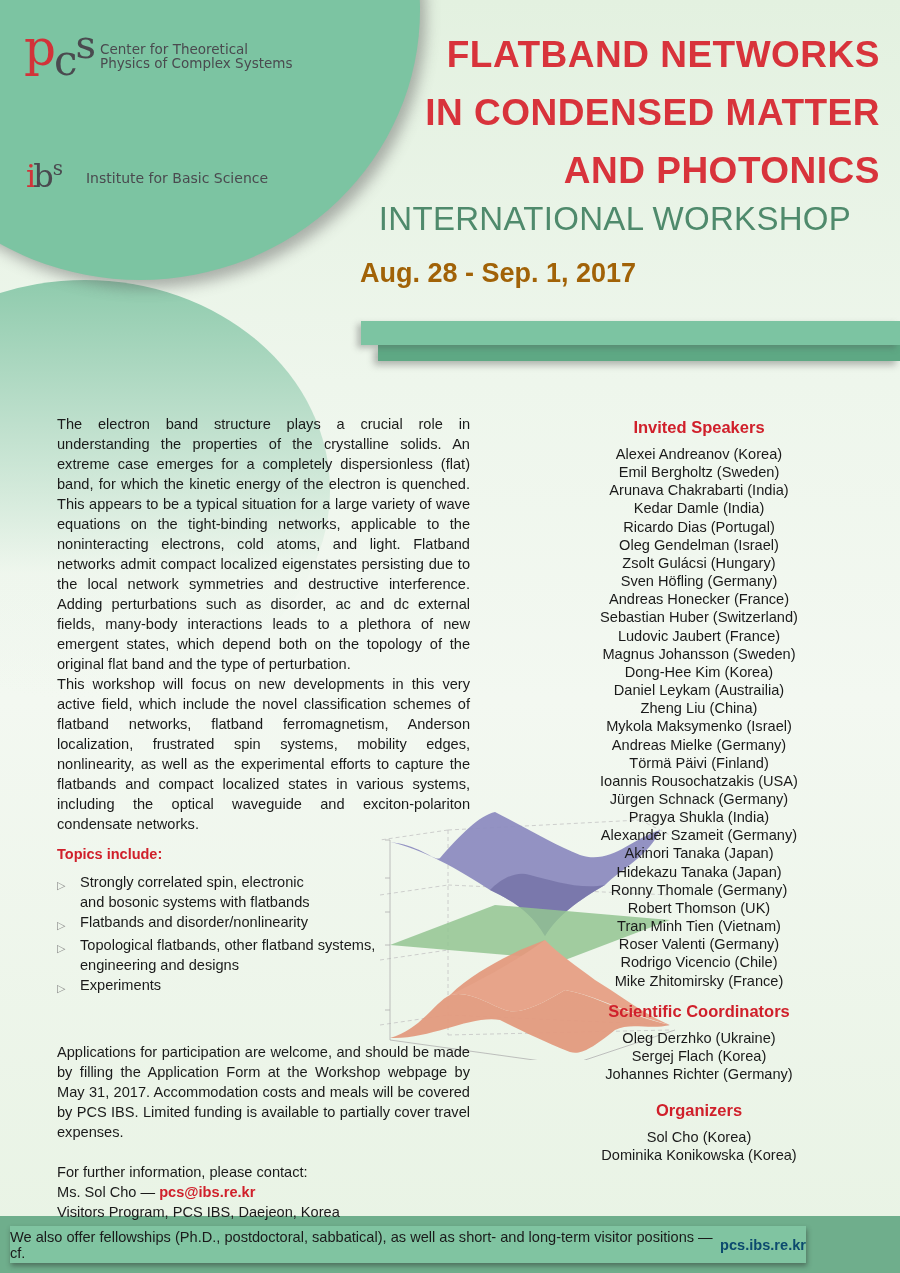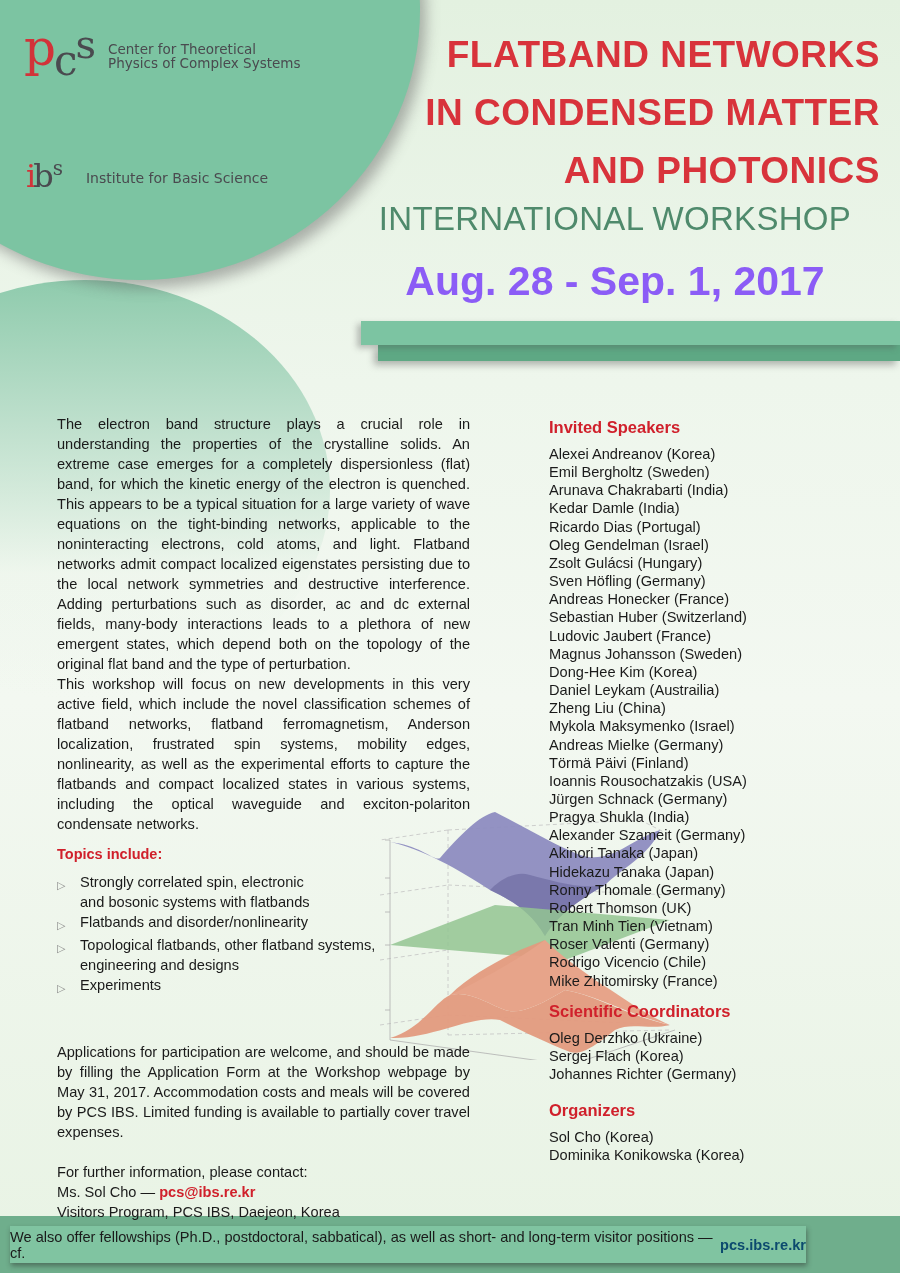--- a/index.html
+++ b/index.html
@@ -18,46 +18,46 @@
   }
   .circle-bottom {
     position: absolute; left: -160px; top: 280px;
     width: 490px; height: 420px; border-radius: 50%;
     background: linear-gradient(180deg, #8fcbad 0%, #bfe0cd 35%, rgba(230,243,230,0.2) 70%, rgba(240,246,238,0) 100%);
   }
   .logo-pcs { position: absolute; left: 24px; top: 28px; display: flex; align-items: flex-end; }
   .logo-pcs .p { font-family: "DejaVu Serif", serif; font-size: 50px; color: #d23339; line-height: 0.8; }
   .logo-pcs .c { font-family: "DejaVu Serif", serif; font-size: 42px; color: #4a4a4f; line-height: 0.8; margin-left: -2px; position: relative; top: 10px; }
   .logo-pcs .s { font-family: "DejaVu Serif", serif; font-size: 40px; color: #4a4a4f; line-height: 0.8; margin-left: -2px; position: relative; top: -8px; }
-  .logo-pcs .txt { font-family: "DejaVu Sans", sans-serif; font-size: 13.5px; color: #4a4a4f; line-height: 14px; margin-left: 12px; margin-bottom: -2px; }
+  .logo-pcs .txt { font-family: "DejaVu Sans", sans-serif; font-size: 13.5px; color: #4a4a4f; line-height: 14px; margin-left: 4px; margin-bottom: -2px; }
   .logo-ibs { position: absolute; left: 26px; top: 160px; display: flex; align-items: flex-end; }
   .logo-ibs .i { font-family: "DejaVu Serif", serif; font-size: 32px; color: #d23339; line-height: 1; }
   .logo-ibs .b { font-family: "DejaVu Serif", serif; font-size: 32px; color: #4a4a4f; line-height: 1; margin-left: -3px; }
   .logo-ibs .s { font-family: "DejaVu Serif", serif; font-size: 20px; color: #4a4a4f; line-height: 1; position: relative; top: -14px; margin-left: -1px; }
   .logo-ibs .txt { font-family: "DejaVu Sans", sans-serif; font-size: 14px; color: #4a4a4f; margin-left: 23px; margin-bottom: 6px; }
 
   .title { position: absolute; left: 360px; top: 26px; width: 520px; text-align: right; }
   .title .line { font-family: "Liberation Sans", sans-serif; font-weight: bold; font-size: 37px; color: #d8333b; line-height: 58px; letter-spacing: 0.5px; }
   .subtitle { position: absolute; left: 360px; top: 200px; width: 510px; text-align: center; font-size: 33px; color: #4f8a6c; letter-spacing: 0.3px; }
-  .dates { position: absolute; left: 360px; top: 258px; width: 510px; text-align: center; font-size: 41px; font-weight: bold; color: #8b5cf6; }
+  .dates { position: absolute; left: 360px; top: 258px; width: 510px; text-align: left; font-size: 27px; font-weight: bold; color: #a16207; }
 
   .bar-top { position: absolute; left: 361px; top: 321px; width: 539px; height: 24px; background: #7cc4a2; box-shadow: -4px 3px 6px rgba(80,80,80,0.35); z-index: 2; }
   .bar-shadow { position: absolute; left: 378px; top: 345px; width: 522px; height: 16px; background: #5ea884; box-shadow: -4px 4px 7px rgba(80,80,80,0.4); z-index: 1; }
 
   .left-col { position: absolute; left: 57px; top: 414px; width: 413px; font-size: 14.6px; line-height: 20px; color: #1a1a1a; z-index: 3; }
   .para { text-align: justify; }
   .topics-head { color: #d0202b; font-weight: bold; font-size: 14.5px; margin-top: 10px; }
   .topics { list-style: none; margin-top: 8px; }
   .topics li { display: flex; font-size: 14.6px; line-height: 20px; }
   .topics .bullet { width: 23px; flex: none; color: #888; font-size: 11px; padding-top: 3px; }
   .apply { margin-top: 44px; text-align: justify; }
   .contact { margin-top: 20px; line-height: 20px; }
   .email { color: #d0202b; font-weight: bold; }
 
-  .right-col { position: absolute; right: 51px; top: 416px; width: 300px; text-align: left; z-index: 3; }
+  .right-col { position: absolute; right: 51px; top: 416px; width: 300px; text-align: center; z-index: 3; }
   .sec-head { color: #d0202b; font-weight: bold; font-size: 16.5px; line-height: 22px; }
   .name-list { list-style: none; margin-top: 7px; }
   .name-list li { font-size: 14.6px; line-height: 18.15px; color: #1a1a1a; }
   .sec-gap { margin-top: 10px; }
   .sec-gap2 { margin-top: 16px; }
 
   .plot { position: absolute; left: 380px; top: 790px; width: 300px; height: 270px; z-index: 2; }
 
   .footer-band { position: absolute; left: 0; top: 1216px; width: 900px; height: 57px; background: #6fae8c; }
   .footer-box { position: absolute; left: 10px; top: 1226px; width: 796px; height: 37px; background: #80c4a1; box-shadow: 1px 3px 5px rgba(40,40,40,0.45); display: flex; align-items: center; justify-content: center; font-size: 14.6px; color: #1a1a1a; }

